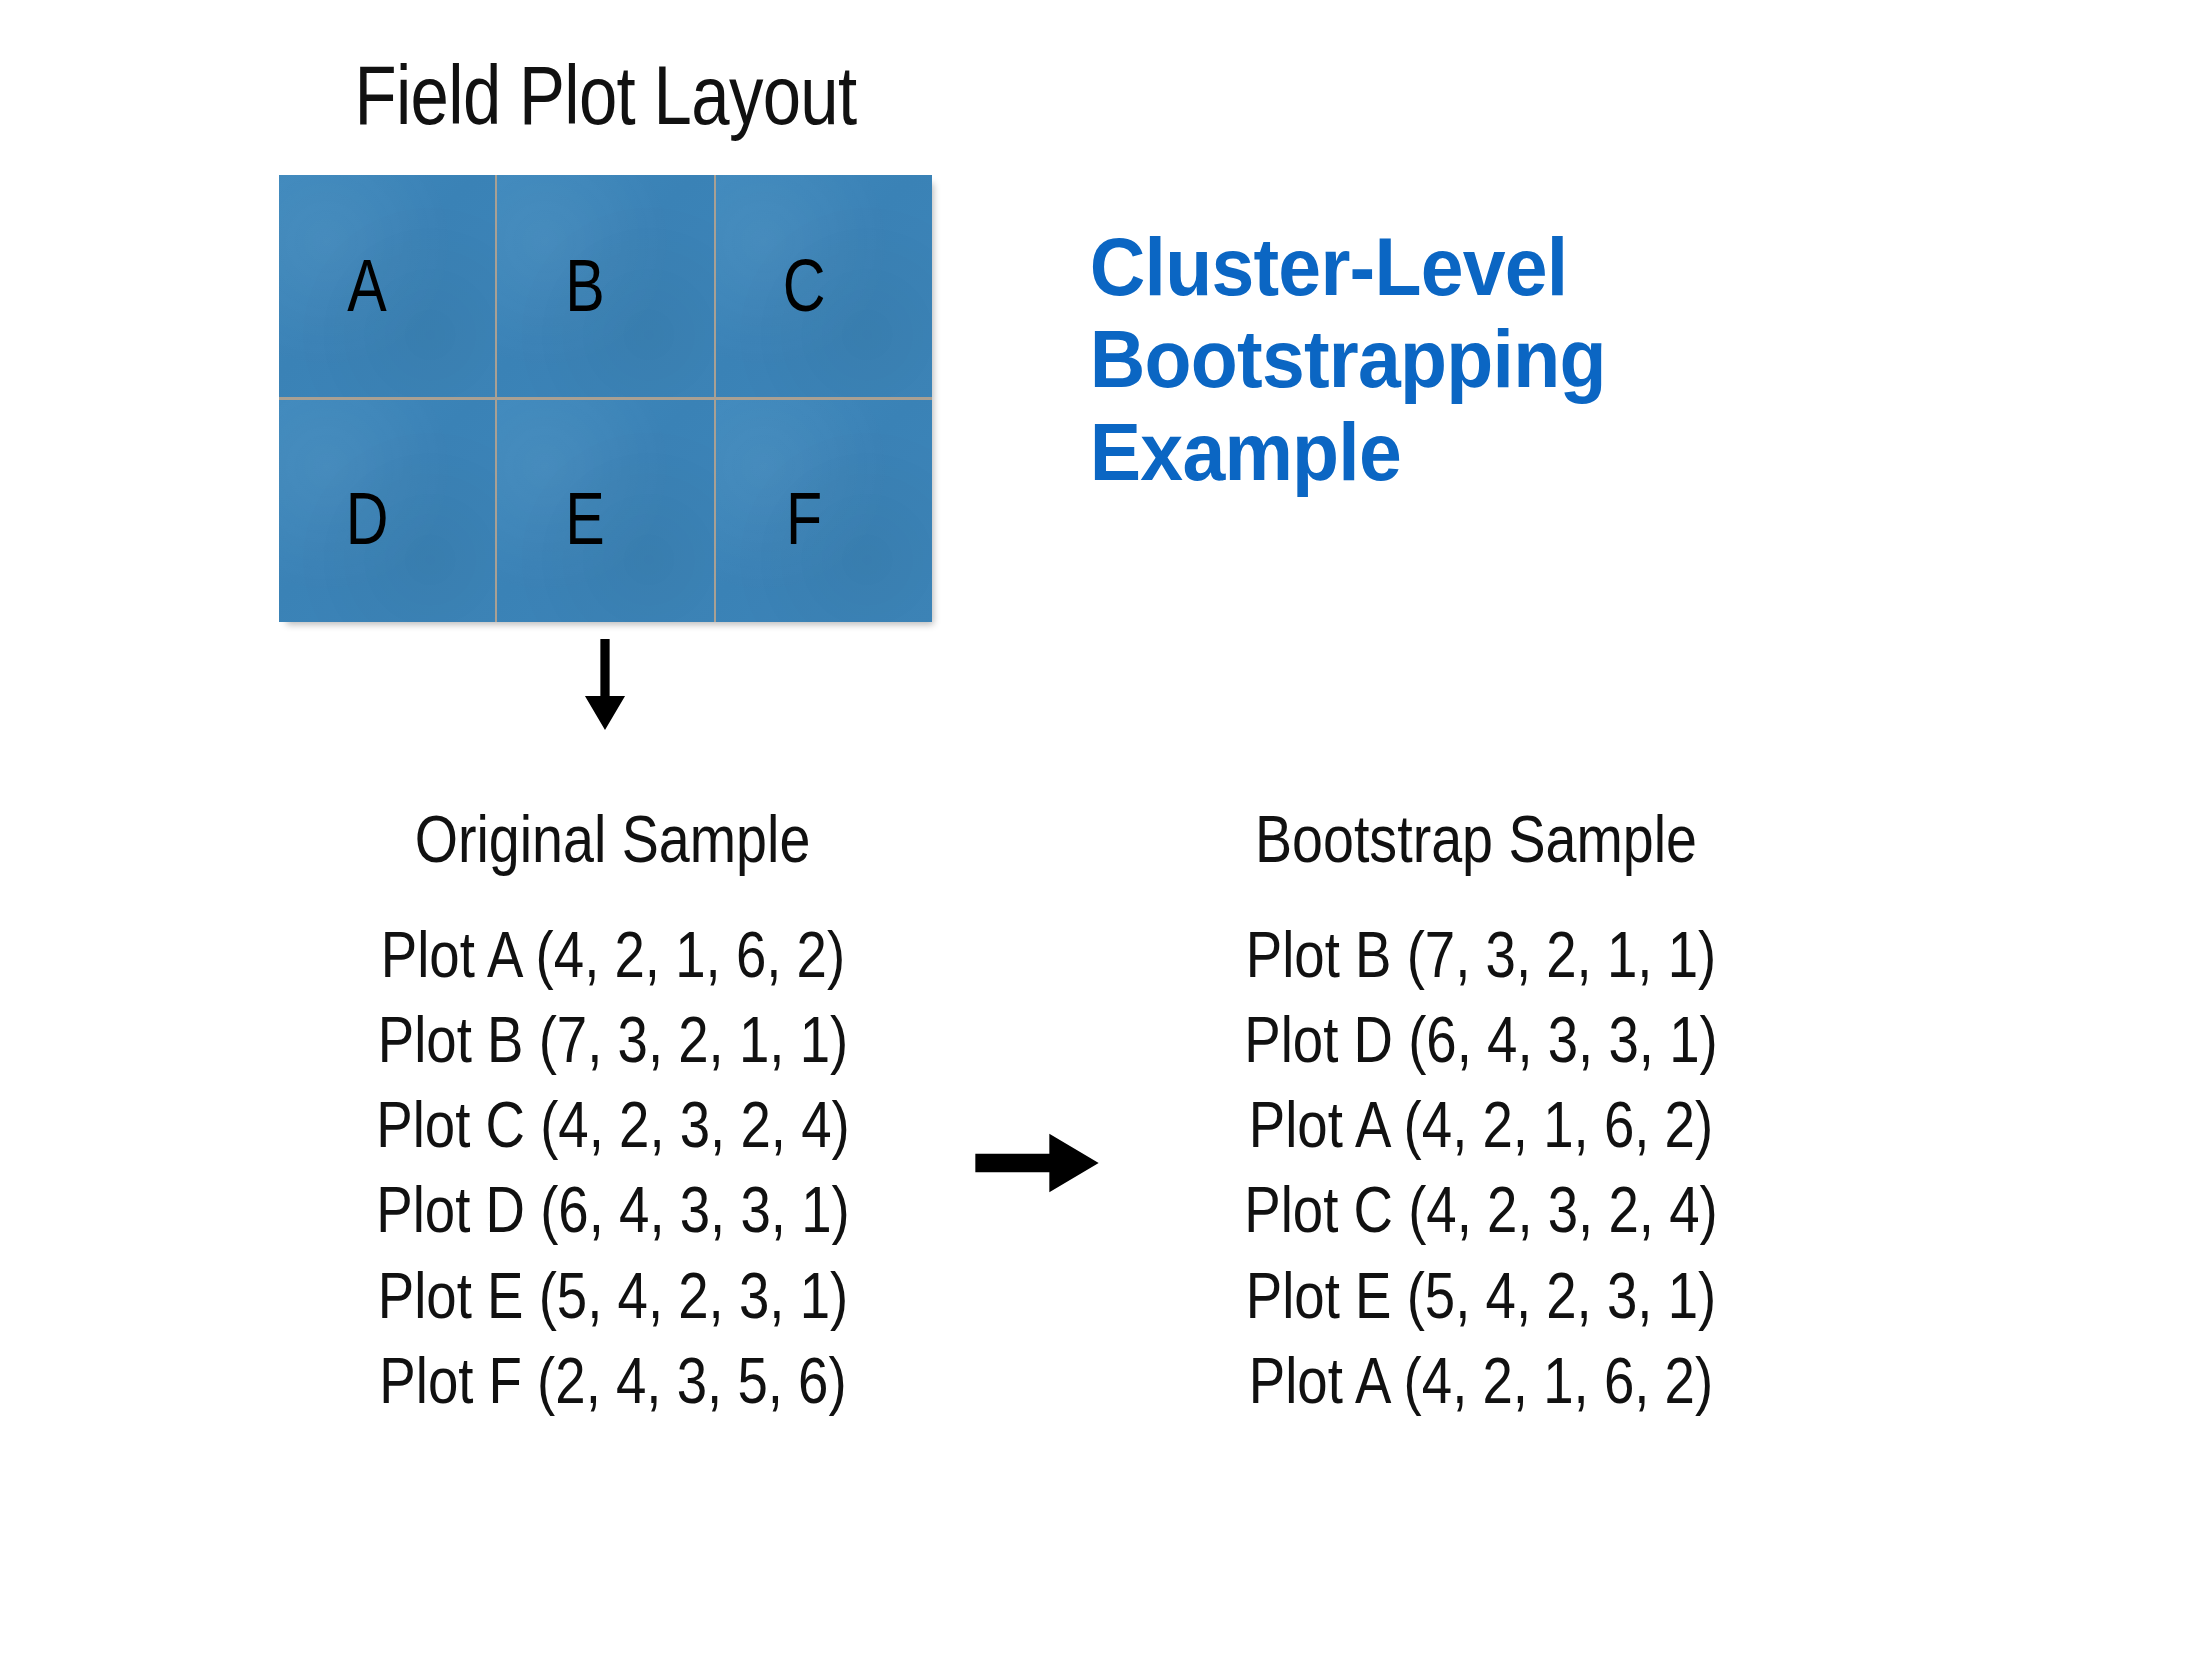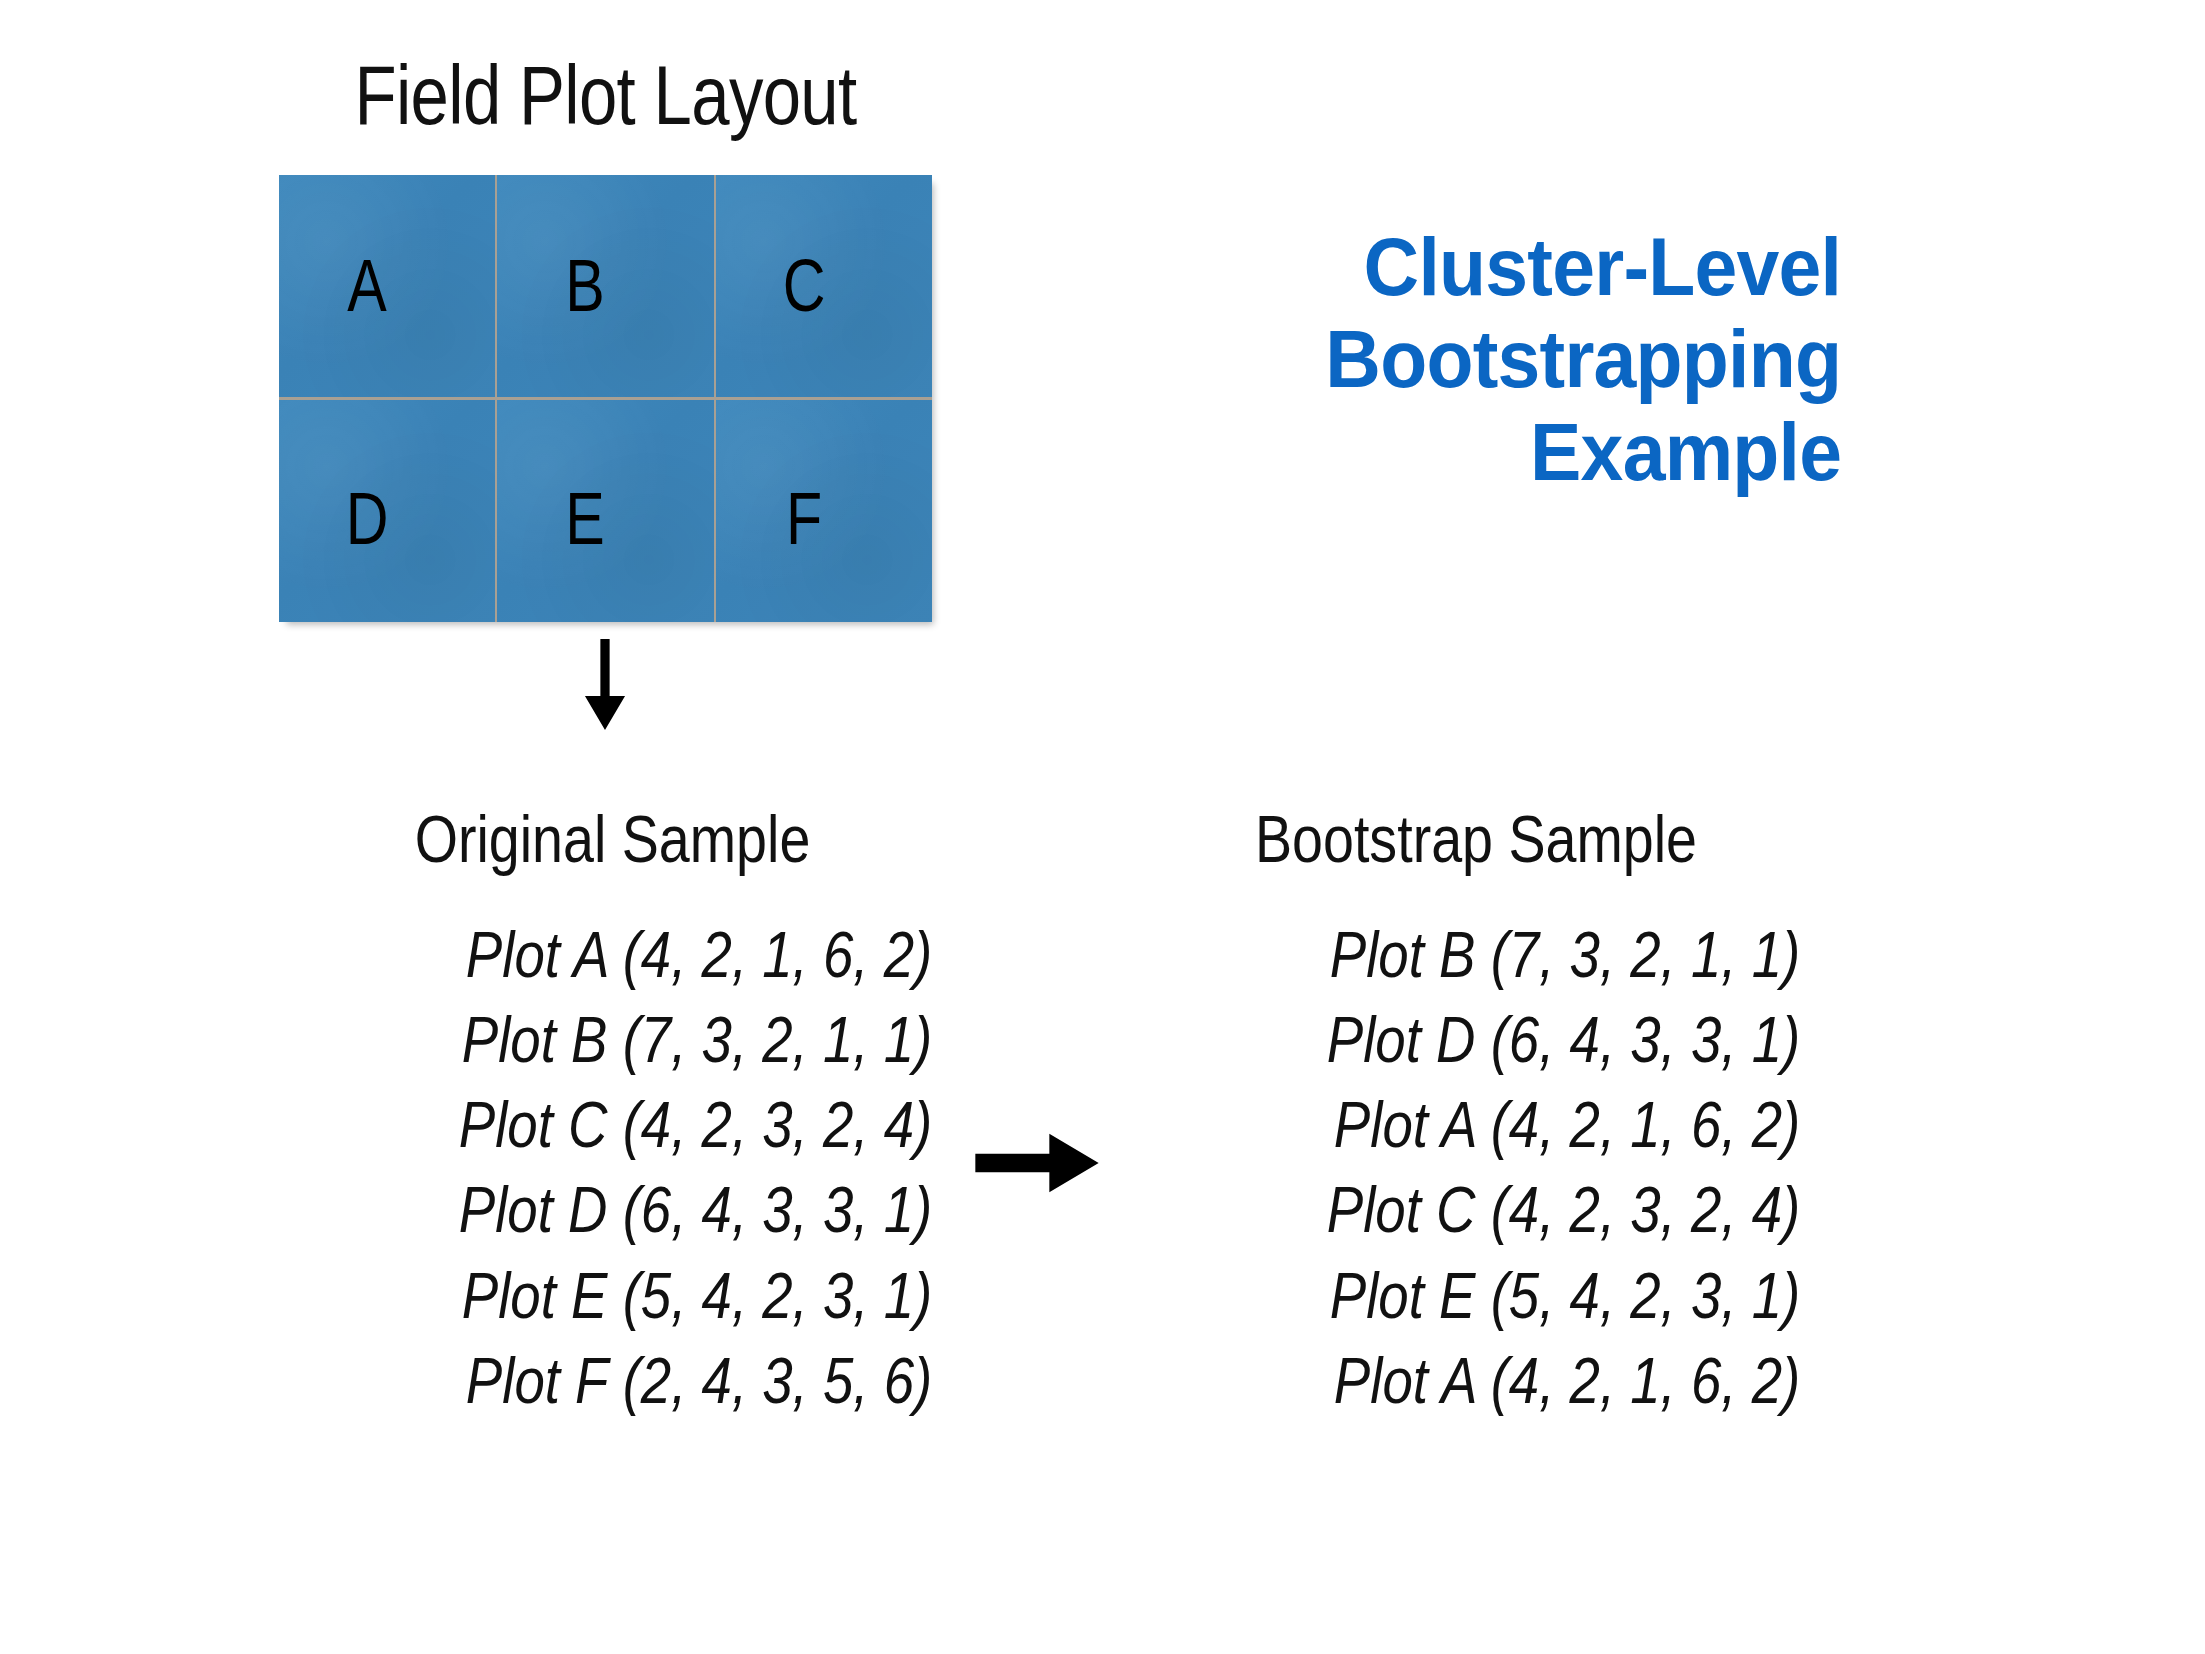--- a/index.html
+++ b/index.html
@@ -81,21 +81,21 @@
     width: 56px;
     height: 91px;
   }
 
   
   #main-title {
     position: absolute;
     left: 1070px;
     top: 221px;
     width: 791px;
-    text-align: right;
+    text-align: left;
     font-size: 81px;
     line-height: 1.14;
     font-weight: bold;
     color: #0b66c3;
     letter-spacing: -0.8px;
   }
   #main-title .tl {
     display: block;
     white-space: nowrap;
     transform: scaleX(0.95);
@@ -124,22 +124,21 @@
     top: 805px;
     width: 736px;
   }
 
   
   .sample-list {
     position: absolute;
     font-size: 65px;
     line-height: 1.31;
     color: #111111;
-    text-align: right;
-    font-style: italic;
+    text-align: center;
   }
   .sample-list .row {
     white-space: nowrap;
     transform: scaleX(0.84);
     transform-origin: 50% 50%;
   }
   #original-sample-list {
     left: 233px;
     top: 912px;
     width: 760px;

